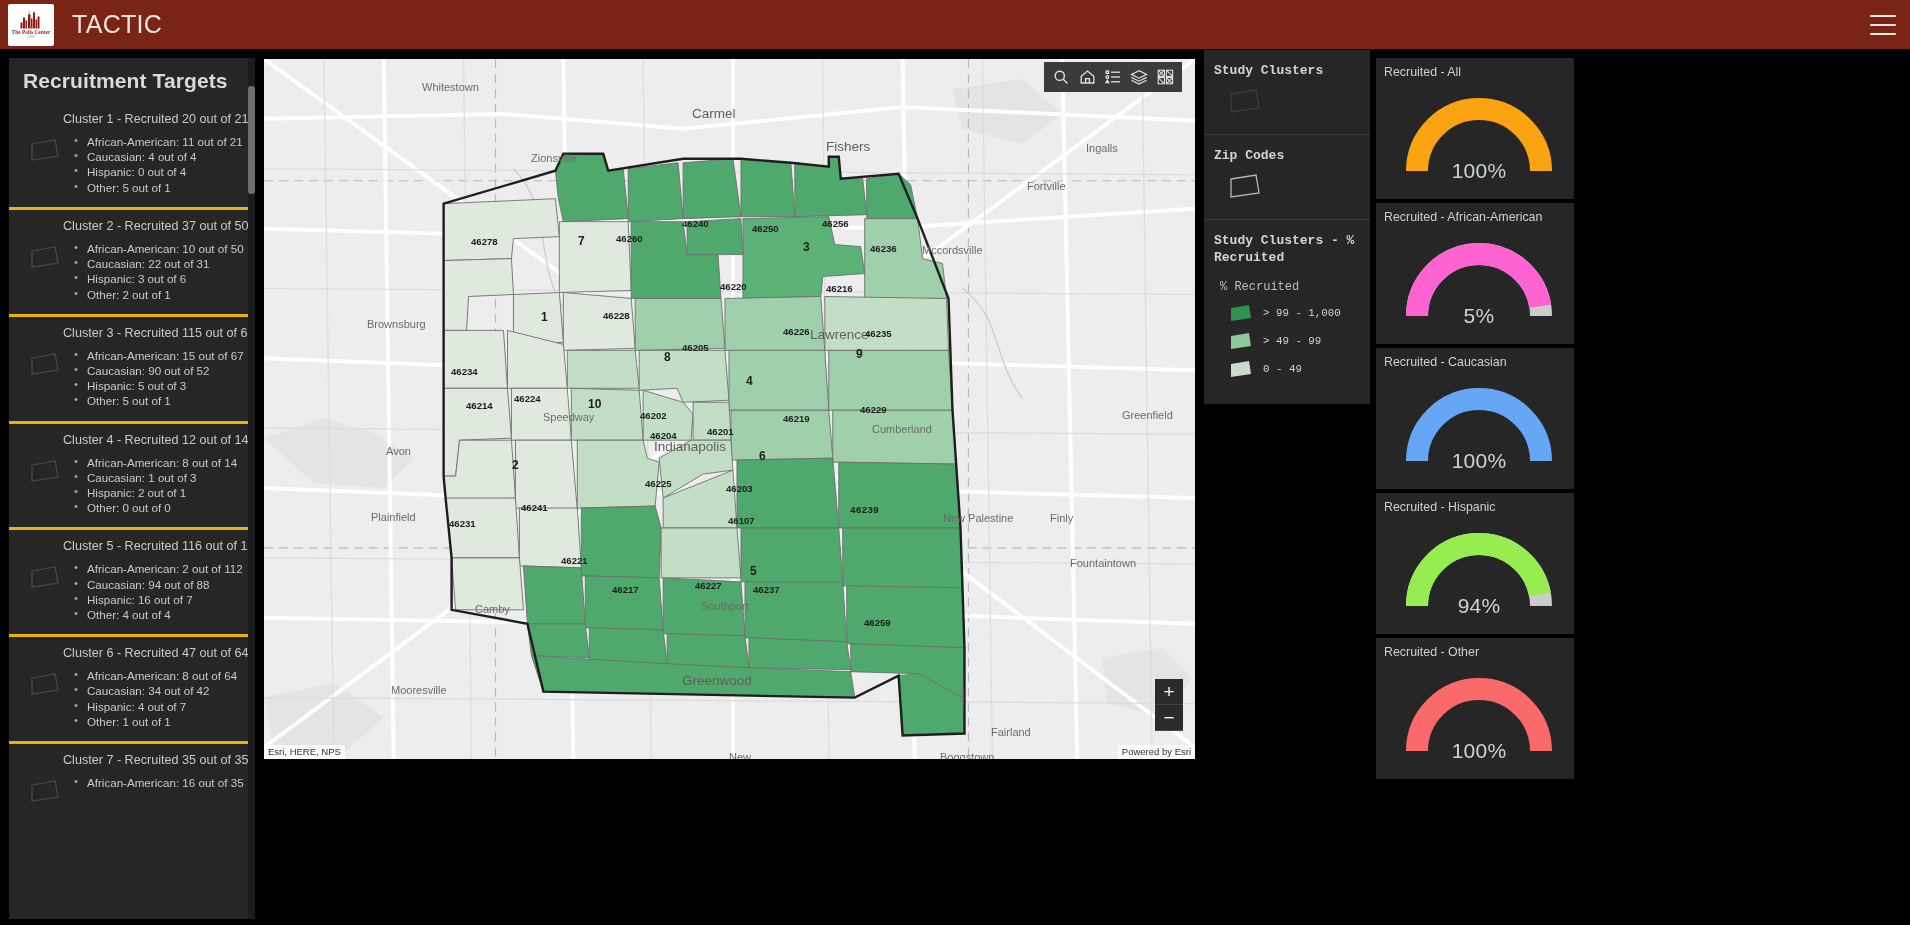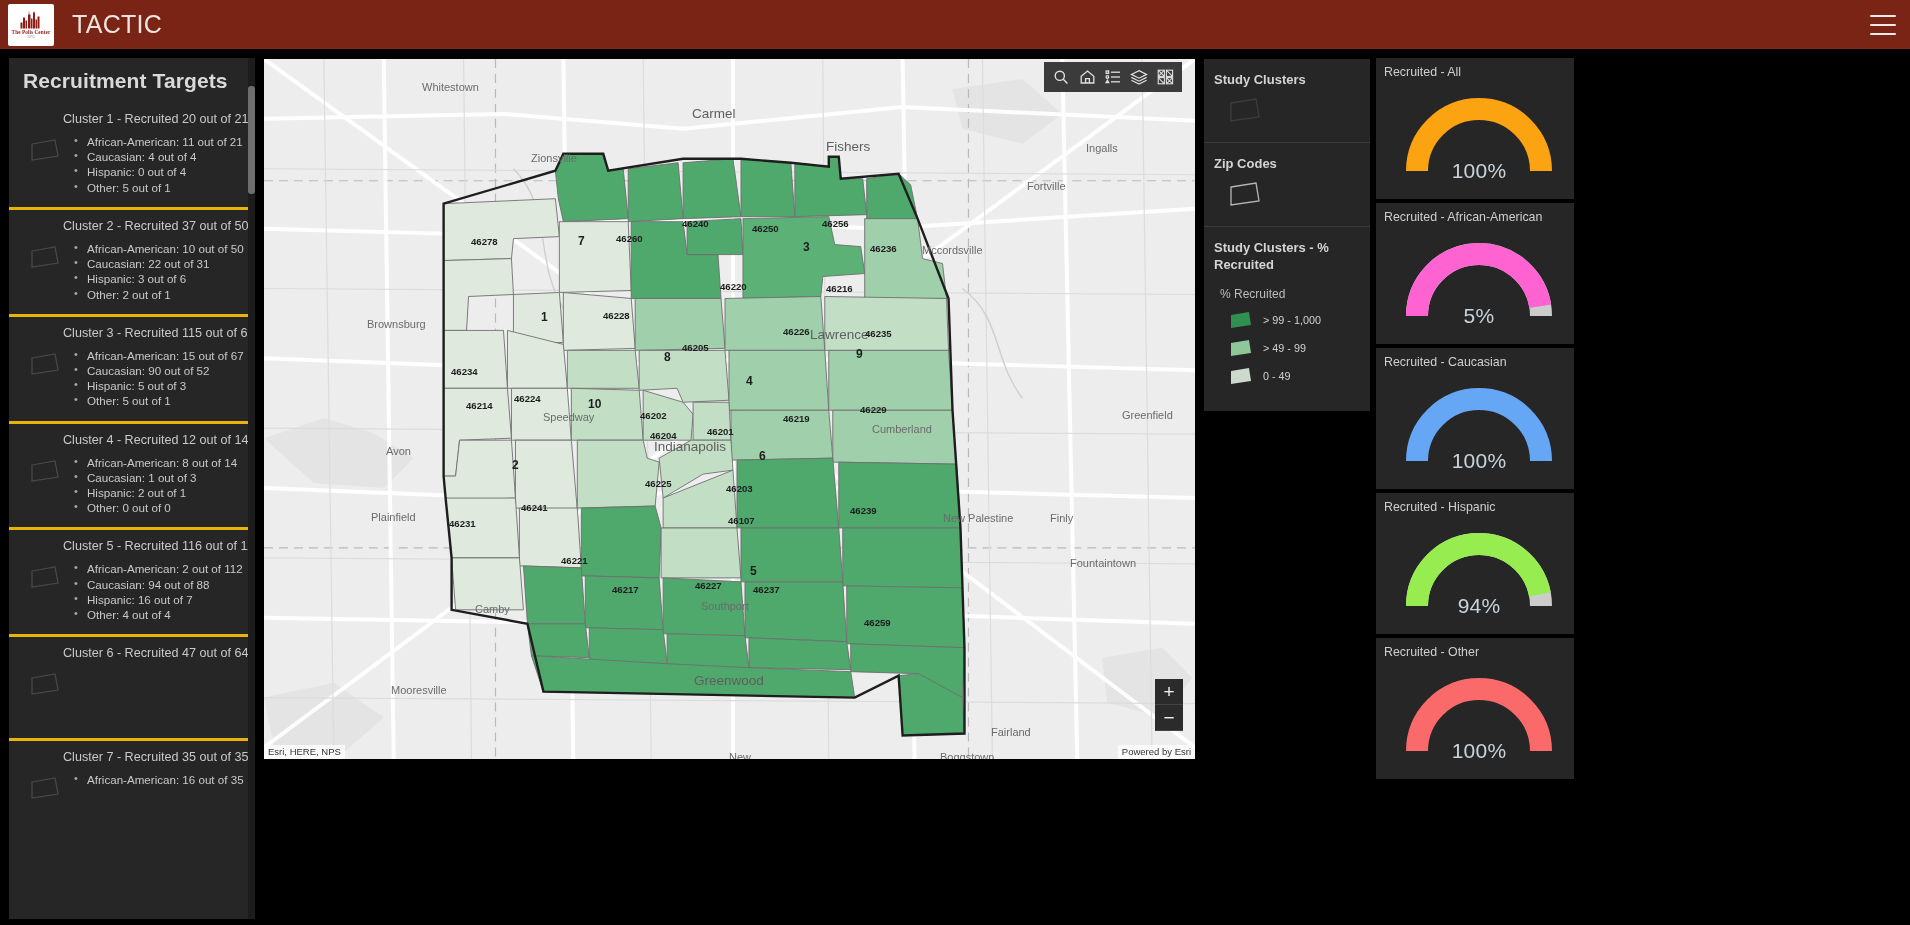--- a/index.html
+++ b/index.html
@@ -152,22 +152,22 @@
     pointer-events: none;
   }
   .clu-num {
     position: absolute; color: #1d1d1d;
     font-size: 12px; font-weight: 700; white-space: nowrap;
     pointer-events: none;
   }
 
   
   .legend-col {
-    width: 166px; margin-top: 10px; margin-left: 8px;
-    display: flex; flex-direction: column;
+    width: 166px; margin-top: 1px; margin-left: 8px;
+    display: flex; flex-direction: column; font-family: Liberation Mono, monospace;
   }
   .legend-card { background: #262626; }
   .legend-sect { border-bottom: 1px solid #3b3b3b; padding: 12px 10px 16px 10px; }
   .legend-sect:last-child { border-bottom: none; }
   .legend-h { color: #d4d4d4; font-size: 13px; font-weight: 700; line-height: 17px; }
   .legend-shape { margin: 10px 0 0 16px; width: 30px; height: 24px; }
   .legend-sub { color: #bdbdbd; font-size: 12px; margin: 14px 0 10px 6px; }
   .legend-row { display: flex; align-items: center; margin: 0 0 10px 16px; }
   .legend-swatch { width: 22px; height: 18px; margin-right: 11px; }
   .legend-label { color: #d2d2d2; font-size: 10.8px; }
@@ -288,20 +288,26 @@
                 <li>Caucasian: 94 out of 88</li>
                 <li>Hispanic: 16 out of 7</li>
                 <li>Other: 4 out of 4</li>
               </ul>
             </div>
             <div class="cluster">
               <div class="cluster-head">Cluster 6 - Recruited 47 out of 64</div>
               <svg class="cluster-shape" viewBox="0 0 28 22">
                 <path d="M1,5 L24,1 L27,17 L1,21 Z" fill="none" stroke="#4a4a4a" stroke-width="1.2"></path>
               </svg>
+              <ul class="cluster-ul">
+                <li>African-American: 8 out of 64</li>
+                <li>Caucasian: 34 out of 42</li>
+                <li>Hispanic: 4 out of 7</li>
+                <li>Other: 1 out of 1</li>
+              </ul>
             </div>
             <div class="cluster">
               <div class="cluster-head">Cluster 7 - Recruited 35 out of 35</div>
               <svg class="cluster-shape" viewBox="0 0 28 22">
                 <path d="M1,5 L24,1 L27,17 L1,21 Z" fill="none" stroke="#4a4a4a" stroke-width="1.2"></path>
               </svg>
               <ul class="cluster-ul">
                 <li>African-American: 16 out of 35</li>
               </ul>
             </div>
@@ -453,21 +459,21 @@
           <div class="map-label" style="left: 279px; top: 352px;">Speedway</div>
           <div class="map-label" style="left: 122px; top: 386px;">Avon</div>
           <div class="map-label big" style="left: 390px; top: 380px;">Indianapolis</div>
           <div class="map-label" style="left: 679px; top: 453px;">New Palestine</div>
           <div class="map-label" style="left: 107px; top: 452px;">Plainfield</div>
           <div class="map-label" style="left: 786px; top: 453px;">Finly</div>
           <div class="map-label" style="left: 806px; top: 498px;">Fountaintown</div>
           <div class="map-label" style="left: 211px; top: 544px;">Camby</div>
           <div class="map-label" style="left: 437px; top: 541px;">Southport</div>
           <div class="map-label" style="left: 127px; top: 625px;">Mooresville</div>
-          <div class="map-label big" style="left: 418px; top: 614px; margin-left: 12px;">Greenwood</div>
+          <div class="map-label big" style="left: 418px; top: 614px;">Greenwood</div>
           <div class="map-label" style="left: 727px; top: 667px;">Fairland</div>
           <div class="map-label" style="left: 465px; top: 692px;">New</div>
           <div class="map-label" style="left: 676px; top: 692px;">Boggstown</div>
         </div>
       <div id="zip-labels">
           <div class="zip-label" style="left: 207px; top: 177px;">46278</div>
           <div class="zip-label" style="left: 352px; top: 174px;">46260</div>
           <div class="zip-label" style="left: 418px; top: 159px;">46240</div>
           <div class="zip-label" style="left: 488px; top: 164px;">46250</div>
           <div class="zip-label" style="left: 558px; top: 159px;">46256</div>
@@ -483,21 +489,21 @@
           <div class="zip-label" style="left: 202px; top: 341px;">46214</div>
           <div class="zip-label" style="left: 519px; top: 354px;">46219</div>
           <div class="zip-label" style="left: 596px; top: 345px;">46229</div>
           <div class="zip-label" style="left: 376px; top: 351px;">46202</div>
           <div class="zip-label" style="left: 386px; top: 371px;">46204</div>
           <div class="zip-label" style="left: 443px; top: 367px;">46201</div>
           <div class="zip-label" style="left: 381px; top: 419px;">46225</div>
           <div class="zip-label" style="left: 462px; top: 424px;">46203</div>
           <div class="zip-label" style="left: 257px; top: 443px;">46241</div>
           <div class="zip-label" style="left: 185px; top: 459px;">46231</div>
-          <div class="zip-label" style="left: 586px; top: 446px;">46239</div>
+          <div class="zip-label" style="left: 586px; top: 446px; font-family: Liberation Mono, monospace;">46239</div>
           <div class="zip-label" style="left: 464px; top: 456px;">46107</div>
           <div class="zip-label" style="left: 297px; top: 496px;">46221</div>
           <div class="zip-label" style="left: 348px; top: 525px;">46217</div>
           <div class="zip-label" style="left: 431px; top: 521px;">46227</div>
           <div class="zip-label" style="left: 489px; top: 525px;">46237</div>
           <div class="zip-label" style="left: 600px; top: 558px;">46259</div>
         </div>
       <div id="clu-labels">
           <div class="clu-num" style="left: 314px; top: 175px;">7</div>
           <div class="clu-num" style="left: 539px; top: 181px;">3</div>

